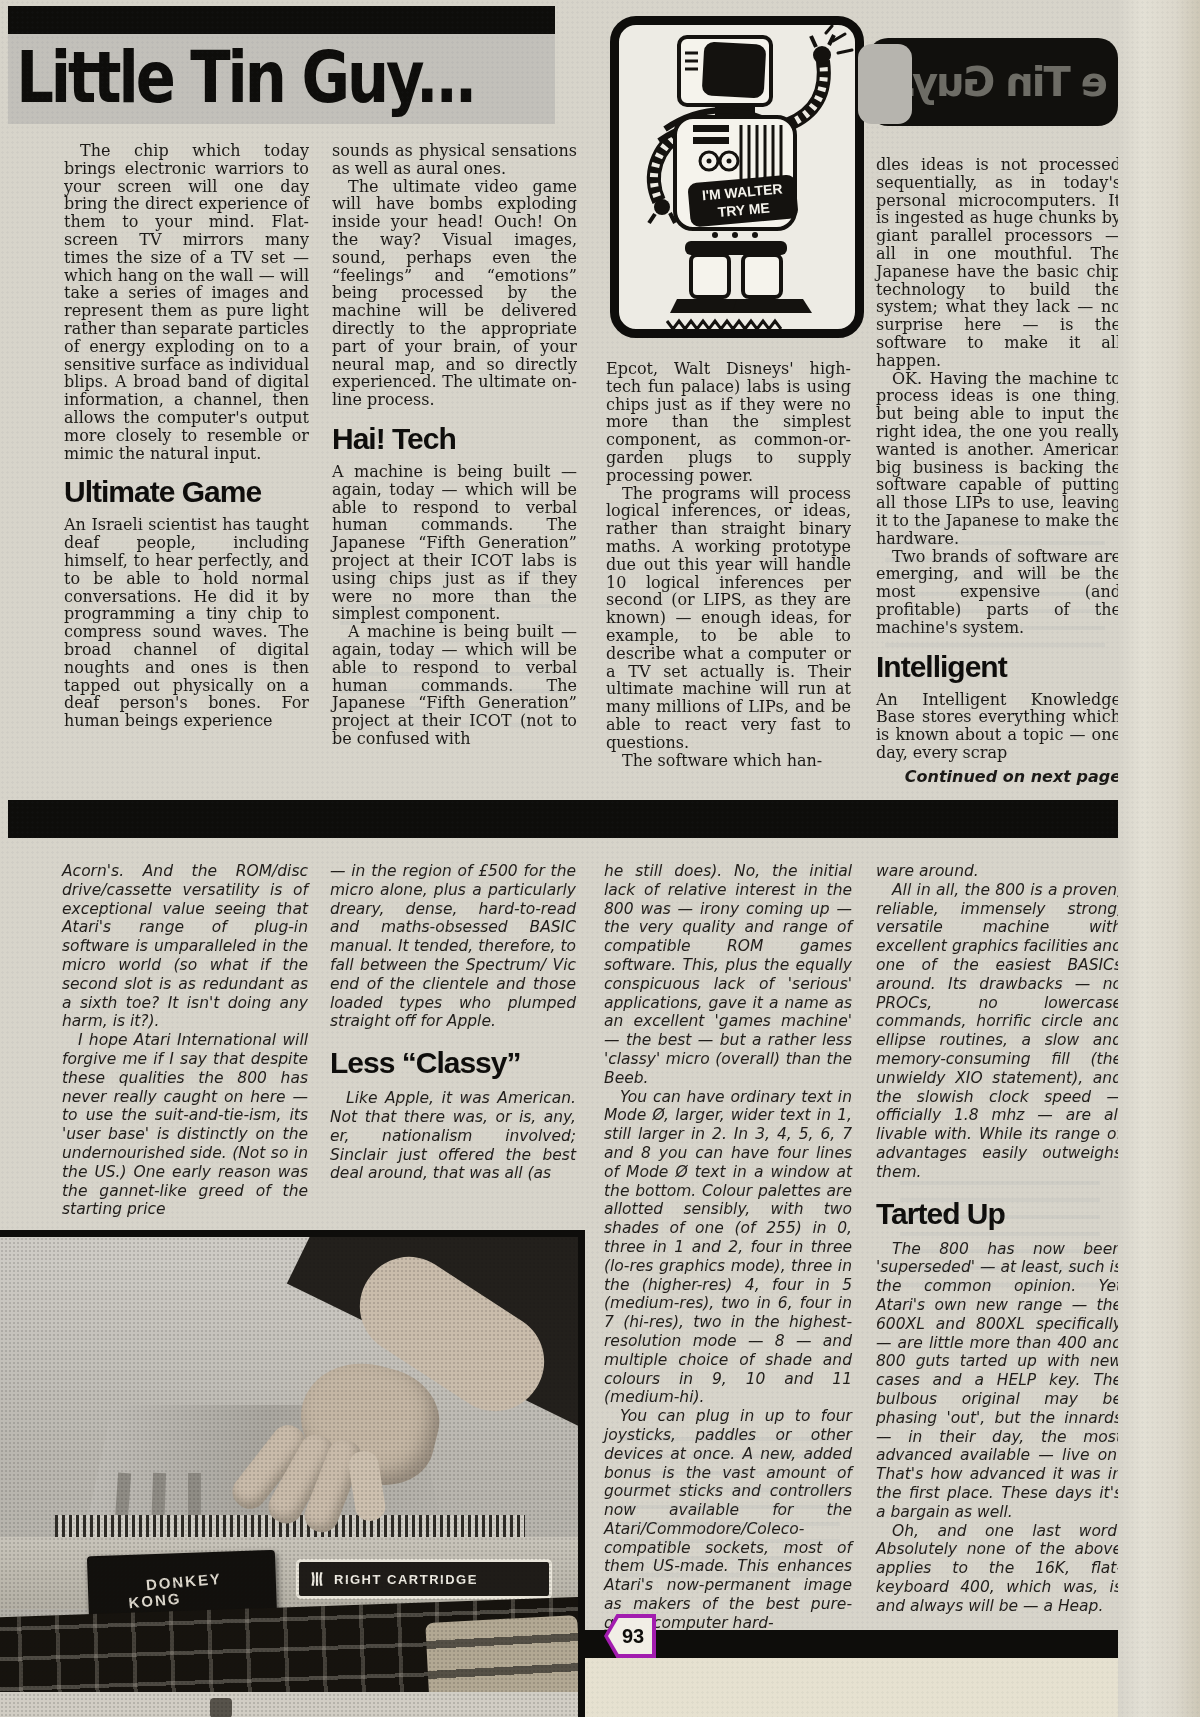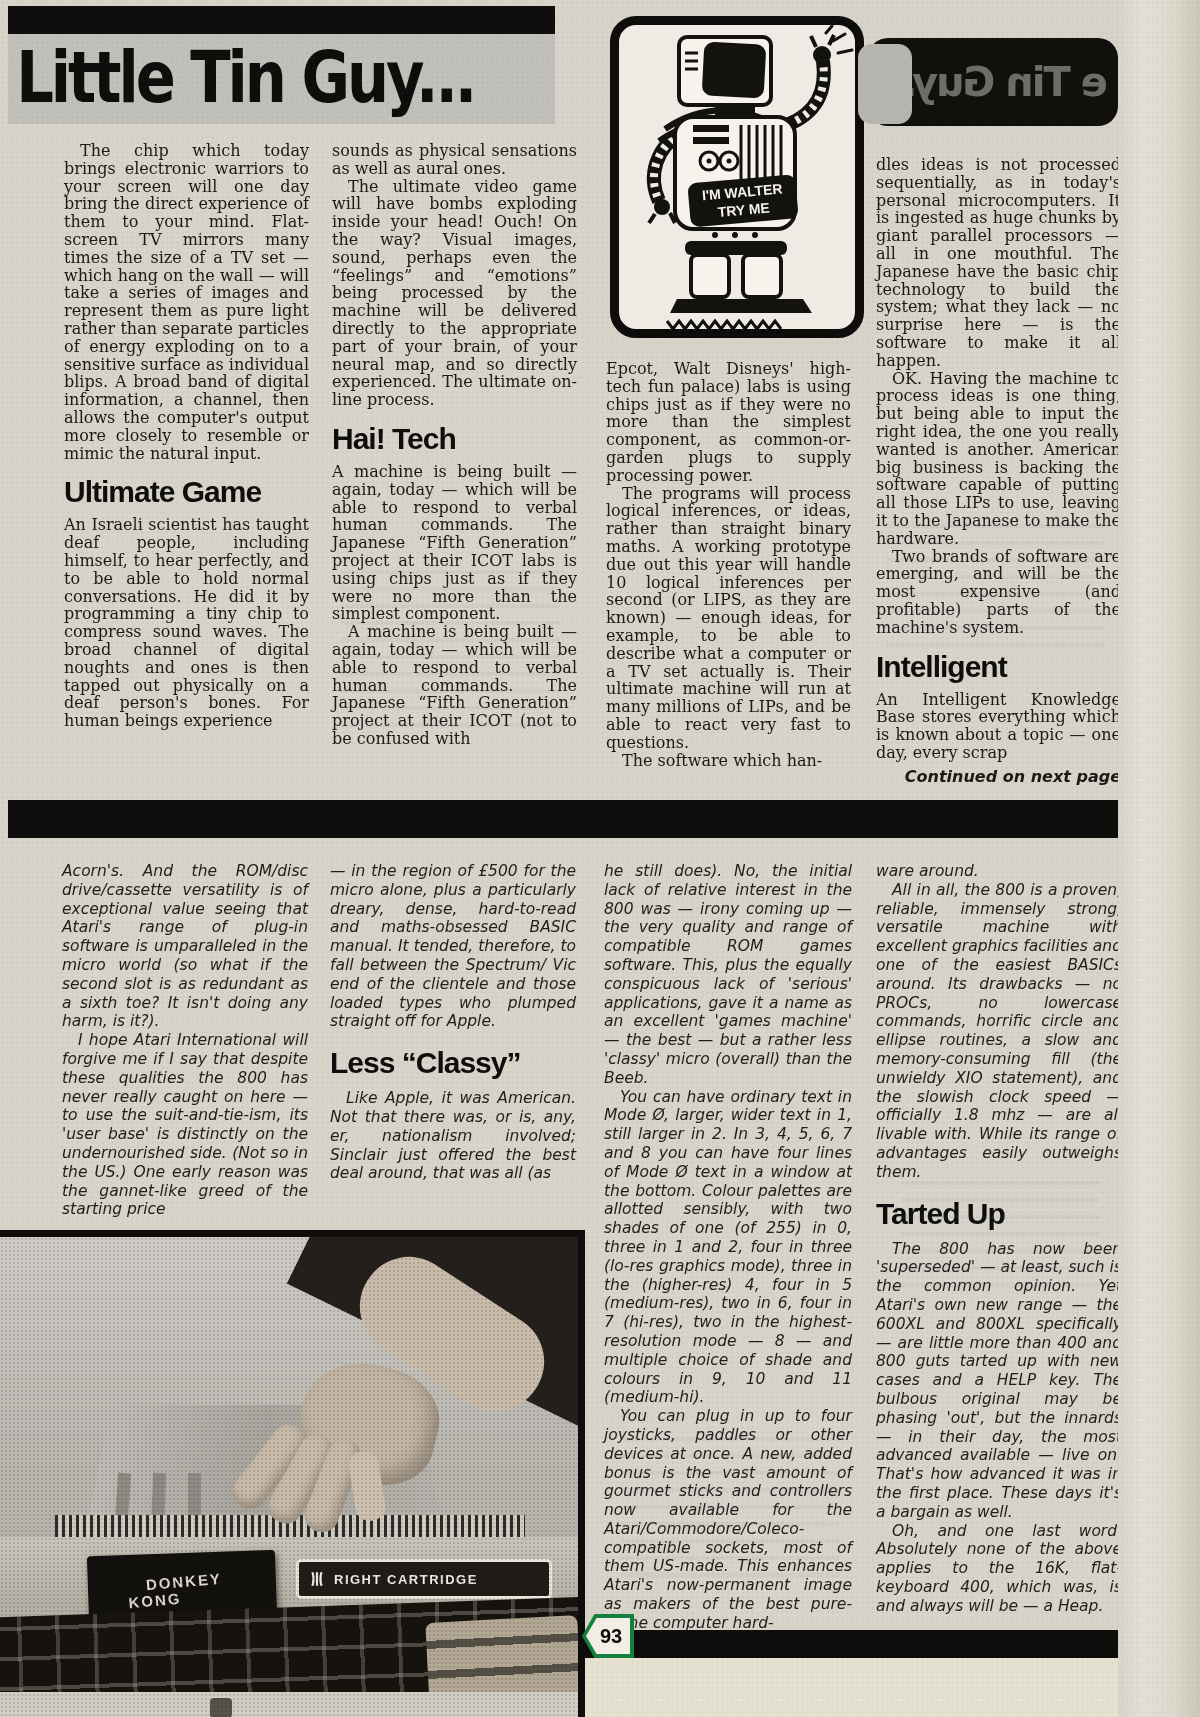--- a/index.html
+++ b/index.html
@@ -129,21 +129,21 @@
   }
   .ph-lightkeys{
     left:428px; top:382px; width:152px; height:108px; border-radius:8px; transform:rotate(-3deg);
     background:repeating-linear-gradient(0deg,#b2a893 0 22px,#555046 22px 30px);
   }
   .ph-front{ left:0; top:455px; width:585px; height:32px; background:#d1cdc4; }
   .ph-lock{ left:210px; top:461px; width:22px; height:20px; background:#57534b; border-radius:4px; }
 
   
   .badge-outer{
-    left:582px; top:1614px; width:52px; height:44px; z-index:9; background:#15803d;
+    left:604px; top:1614px; width:52px; height:44px; z-index:9; background:#a21caf;
     clip-path:polygon(0 50%, 24% 0, 100% 0, 100% 100%, 24% 100%);
     display:flex; align-items:center; justify-content:center;
   }
   .badge-inner{
     width:44px; height:36px; background:#f1eee6;
     clip-path:polygon(0 50%, 24% 0, 100% 0, 100% 100%, 24% 100%);
     display:flex; align-items:center; justify-content:center;
     font-family:"Liberation Sans",sans-serif; font-weight:bold; font-size:20px; color:#0e0d0b;
     padding-left:6px;
   }

